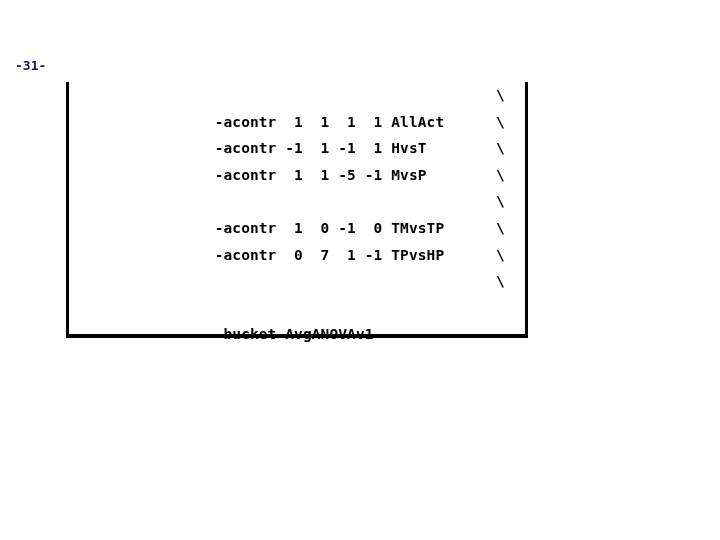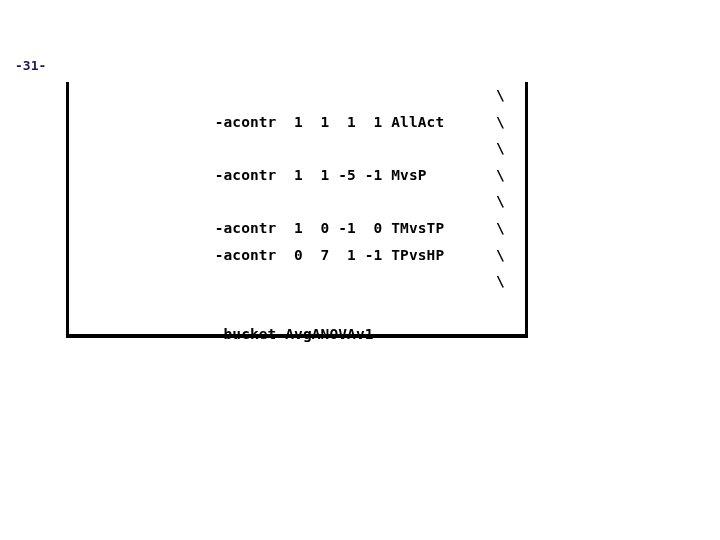--- a/index.html
+++ b/index.html
@@ -95,20 +95,21 @@
 
   <div id="code-box">
     <div id="code-lines">
 
       <div class="code-line">
         <span class="line-text">-acontr  1  1  1  1 AllAct</span>
         <span class="cont">\</span>
       </div>
 
       <div class="code-line">
+        <span class="line-text">-acontr -1  1 -1  1 HvsT</span>
         <span class="cont">\</span>
       </div>
 
       <div class="code-line">
         <span class="line-text">-acontr  1  1 -5 -1 MvsP</span>
         <span class="cont">\</span>
       </div>
 
       <div class="code-line">
         <span class="cont">\</span>

